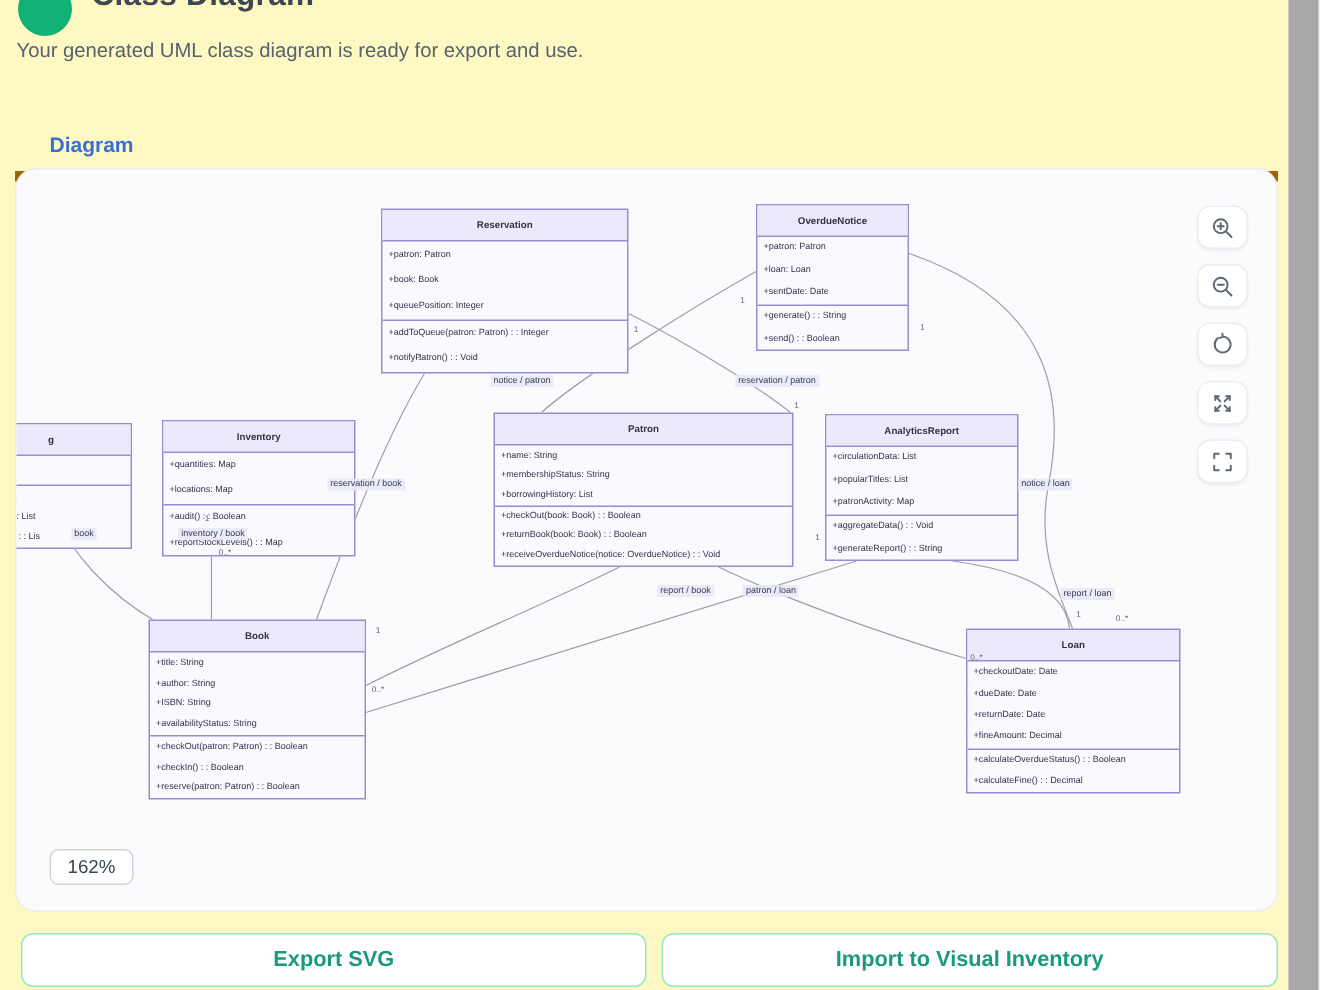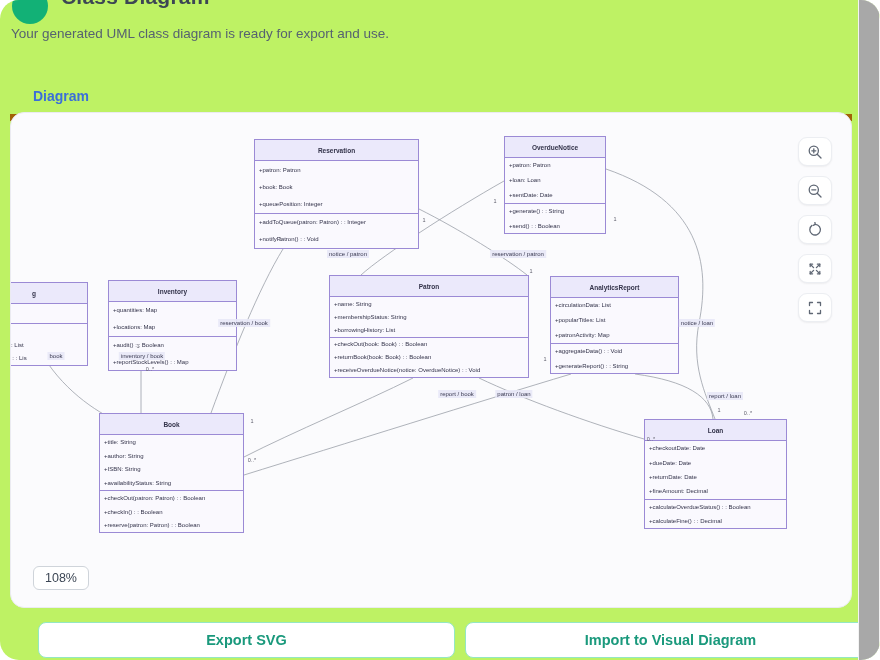--- a/index.html
+++ b/index.html
@@ -1,18 +1,18 @@
 <!DOCTYPE html>
 <html><head>
 <meta charset="utf-8">
 <style>
   * { margin:0; padding:0; box-sizing:border-box; }
   html,body { width:880px; height:660px; overflow:hidden; background:#fff;
               font-family:"Liberation Sans", sans-serif; }
-  #page { position:relative; width:880px; height:660px; overflow:hidden; background:#bef264;border-radius:19px; }
+  #page { position:relative; width:880px; height:660px; overflow:hidden; background:#fef9c3; }
 
   
   #hdr-circle { position:absolute; left:12px; top:-12px; width:36px; height:36px;
                 border-radius:50%; background:#12b176; }
   #hdr-title  { position:absolute; left:61px; top:-15px; font-size:21px; font-weight:700;
                 color:#3c4654; letter-spacing:.2px; }
   #hdr-sub    { position:absolute; left:11px; top:26px; font-size:13.5px; color:#566270; }
 
   
   #tabs { position:absolute; left:10px; top:82px; width:842px; display:flex;
@@ -46,21 +46,21 @@
           box-shadow:0 1px 2px rgba(0,0,0,.06); display:flex; align-items:center; justify-content:center;
           cursor:pointer; }
   .zbtn svg { stroke:#5f6774; fill:none; stroke-width:1.3; stroke-linecap:round; stroke-linejoin:round; }
 
   #zoom-badge { position:absolute; left:22px; top:453px; background:#fff; border:1px solid #cfd4da;
                 border-radius:6px; padding:4px 11px; font-size:12.5px; color:#3c4654; }
 
   
   .foot-btn { position:absolute; top:622px; height:36px; background:#fff; border:1px solid #93e7c3;
               border-radius:8px; display:flex; align-items:center; justify-content:center;
-              font-size:14.5px; font-weight:700; color:#1a997c; cursor:pointer;margin-left:24px; }
+              font-size:14.5px; font-weight:700; color:#1a997c; cursor:pointer; }
   #btn-export { left:14px; width:417px; }
   #btn-import { left:441px; width:411px; }
 
   
   #scrollbar { position:absolute; right:0; top:0; width:22px; height:660px; background:#f3f3f3; }
   #scroll-thumb { position:absolute; left:1px; top:0; width:20px; height:660px; background:#a8a8a8; }
 </style>
 </head>
 <body>
 
@@ -245,22 +245,22 @@
       <div class="zbtn">
         <svg width="16" height="16" viewBox="0 0 16 16">
           <polyline points="2.5,5.5 2.5,2.5 5.5,2.5"></polyline>
           <polyline points="10.5,2.5 13.5,2.5 13.5,5.5"></polyline>
           <polyline points="13.5,10.5 13.5,13.5 10.5,13.5"></polyline>
           <polyline points="5.5,13.5 2.5,13.5 2.5,10.5"></polyline>
         </svg>
       </div>
     </div>
 
-    <div id="zoom-badge">108%</div>
+    <div id="zoom-badge">162%</div>
   </div>
 
   <div class="foot-btn" id="btn-export">Export SVG</div>
-  <div class="foot-btn" id="btn-import">Import to Visual Diagram</div>
+  <div class="foot-btn" id="btn-import">Import to Visual Inventory</div>
 
   <div id="scrollbar">
     <div id="scroll-thumb"></div>
   </div>
 </div>
 
 </body></html>

